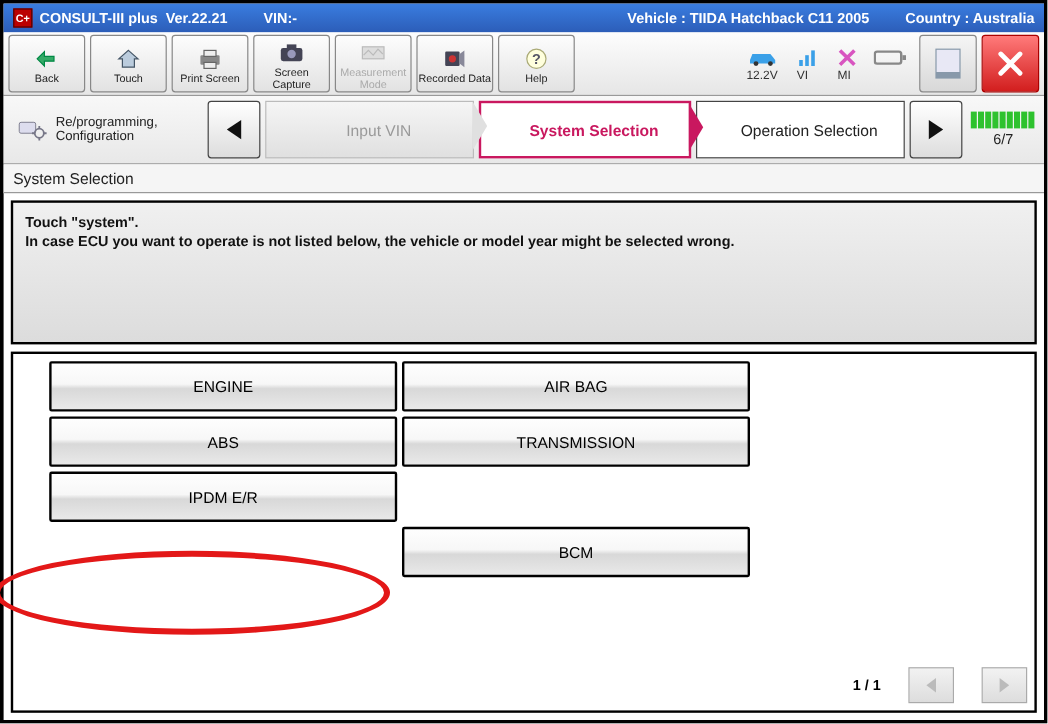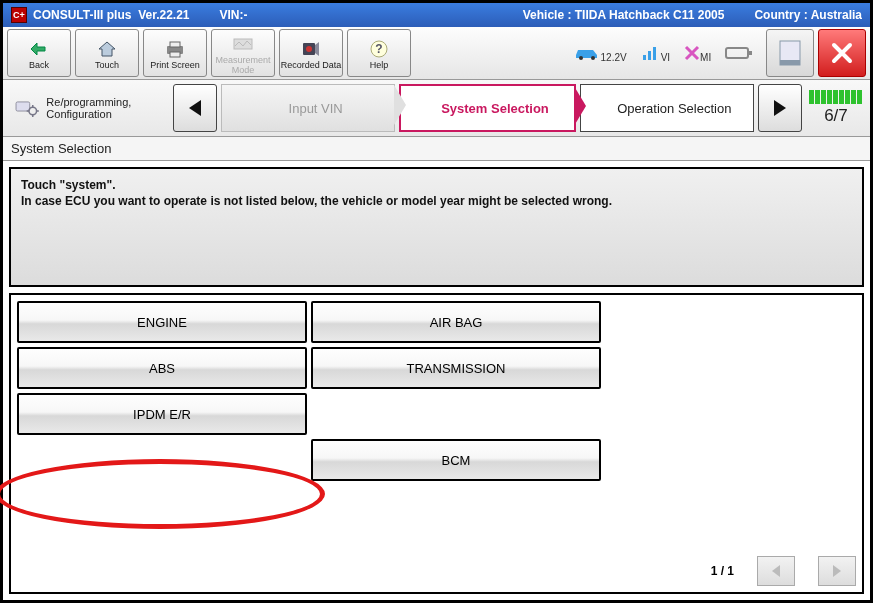--- a/index.html
+++ b/index.html
@@ -64,21 +64,21 @@
     font-size: 9px;
     color: #222;
     cursor: pointer;
     position: relative;
     padding-top: 2px;
   }
   .tool-btn.disabled { color: #aaa; }
   .tool-btn .tool-icon { height: 22px; display:flex; align-items:center; justify-content:center;}
   .tool-btn .tool-label { text-align:center; line-height:10px; }
   .status-area { flex:1; display:flex; align-items:center; justify-content:flex-end; gap:14px; padding:0 6px;}
-  .status-col { display:flex; flex-direction:row; align-items:flex-end; font-size:10px; color:#333; }
+  .status-col { display:flex; flex-direction:column; align-items:flex-start; font-size:10px; color:#333; }
   .status-col .stat-icon { height:20px; display:flex; align-items:center;}
   .big-btn {
     width: 46px;
     border:1px solid #888;
     border-radius:3px;
     background: linear-gradient(to bottom,#f5f5f5,#d8d8d8);
     display:flex; align-items:center; justify-content:center;
     cursor:pointer;
   }
   .close-btn {
@@ -143,21 +143,21 @@
     background:#fff;
   }
   .crumb-step.active::after { border-left-color:#c9185f;}
   .crumb-step.next {
     border:1px solid #444; color:#222; background:#fff;
   }
   .crumb-step.last::after { display:none; }
   .progress-box {
     width:60px;
     display:flex; flex-direction:column; align-items:center; justify-content:center;
-    font-size:17px; color:#222;
+    font-size:12px; color:#222;
   }
   .pbar { display:flex; gap:1px; margin-bottom:2px;}
   .pseg { width:5px; height:14px; background:#2ec22e; }
   
   .subheader {
     font-size:13px;
     padding:4px 8px;
     background:#f5f5f5;
     border-bottom:1px solid #999;
     color:#222;
@@ -180,20 +180,21 @@
     flex:1;
     margin-top:6px;
     position:relative;
     padding:6px;
     display:flex; flex-direction:column;
   }
   .grid {
     display:grid;
     grid-template-columns: 290px 290px;
     gap:4px;
+    margin-left:24px;
   }
   .sys-btn {
     height:38px;
     border:2px solid #000;
     border-radius:2px;
     background: linear-gradient(to bottom,#fefefe 0%,#f7f7f7 45%,#d8d8d8 55%,#e9e9e9 100%);
     display:flex; align-items:center; justify-content:center;
     font-size:13px;
     font-weight:normal;
     color:#000;
@@ -258,20 +259,30 @@
     <div class="tool-btn">
       <div class="tool-icon">
         <svg width="22" height="18" viewBox="0 0 22 18">
             <rect x="3" y="6" width="16" height="8" fill="#888" rx="1"></rect>
             <rect x="6" y="2" width="10" height="5" fill="#eee" stroke="#666"></rect>
             <rect x="6" y="12" width="10" height="5" fill="#eee" stroke="#666"></rect>
           </svg>
       </div>
       <div class="tool-label">Print Screen</div>
     </div>
+    <div class="tool-btn">
+      <div class="tool-icon">
+        <svg width="22" height="16" viewBox="0 0 22 16">
+            <rect x="2" y="4" width="18" height="11" rx="2" fill="#445"></rect>
+            <circle cx="11" cy="9" r="3.5" fill="#99b"></circle>
+            <rect x="7" y="1" width="8" height="4" fill="#445"></rect>
+          </svg>
+      </div>
+      <div class="tool-label">Screen Capture</div>
+    </div>
     <div class="tool-btn disabled">
       <div class="tool-icon">
         <svg width="22" height="16" viewBox="0 0 22 16">
             <rect x="2" y="3" width="18" height="10" fill="#ddd" stroke="#bbb"></rect>
             <path d="M3 10 L7 6 L11 10 L15 5 L19 9" stroke="#bbb" fill="none"></path>
           </svg>
       </div>
       <div class="tool-label">Measurement Mode</div>
     </div>
     <div class="tool-btn">

